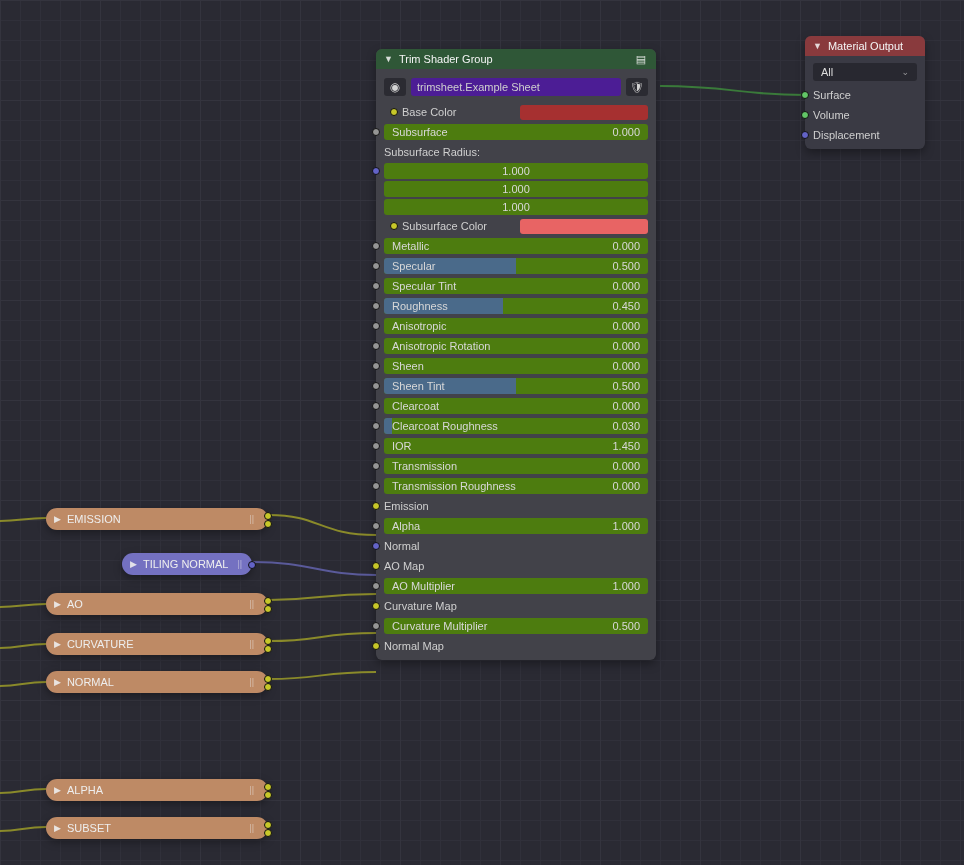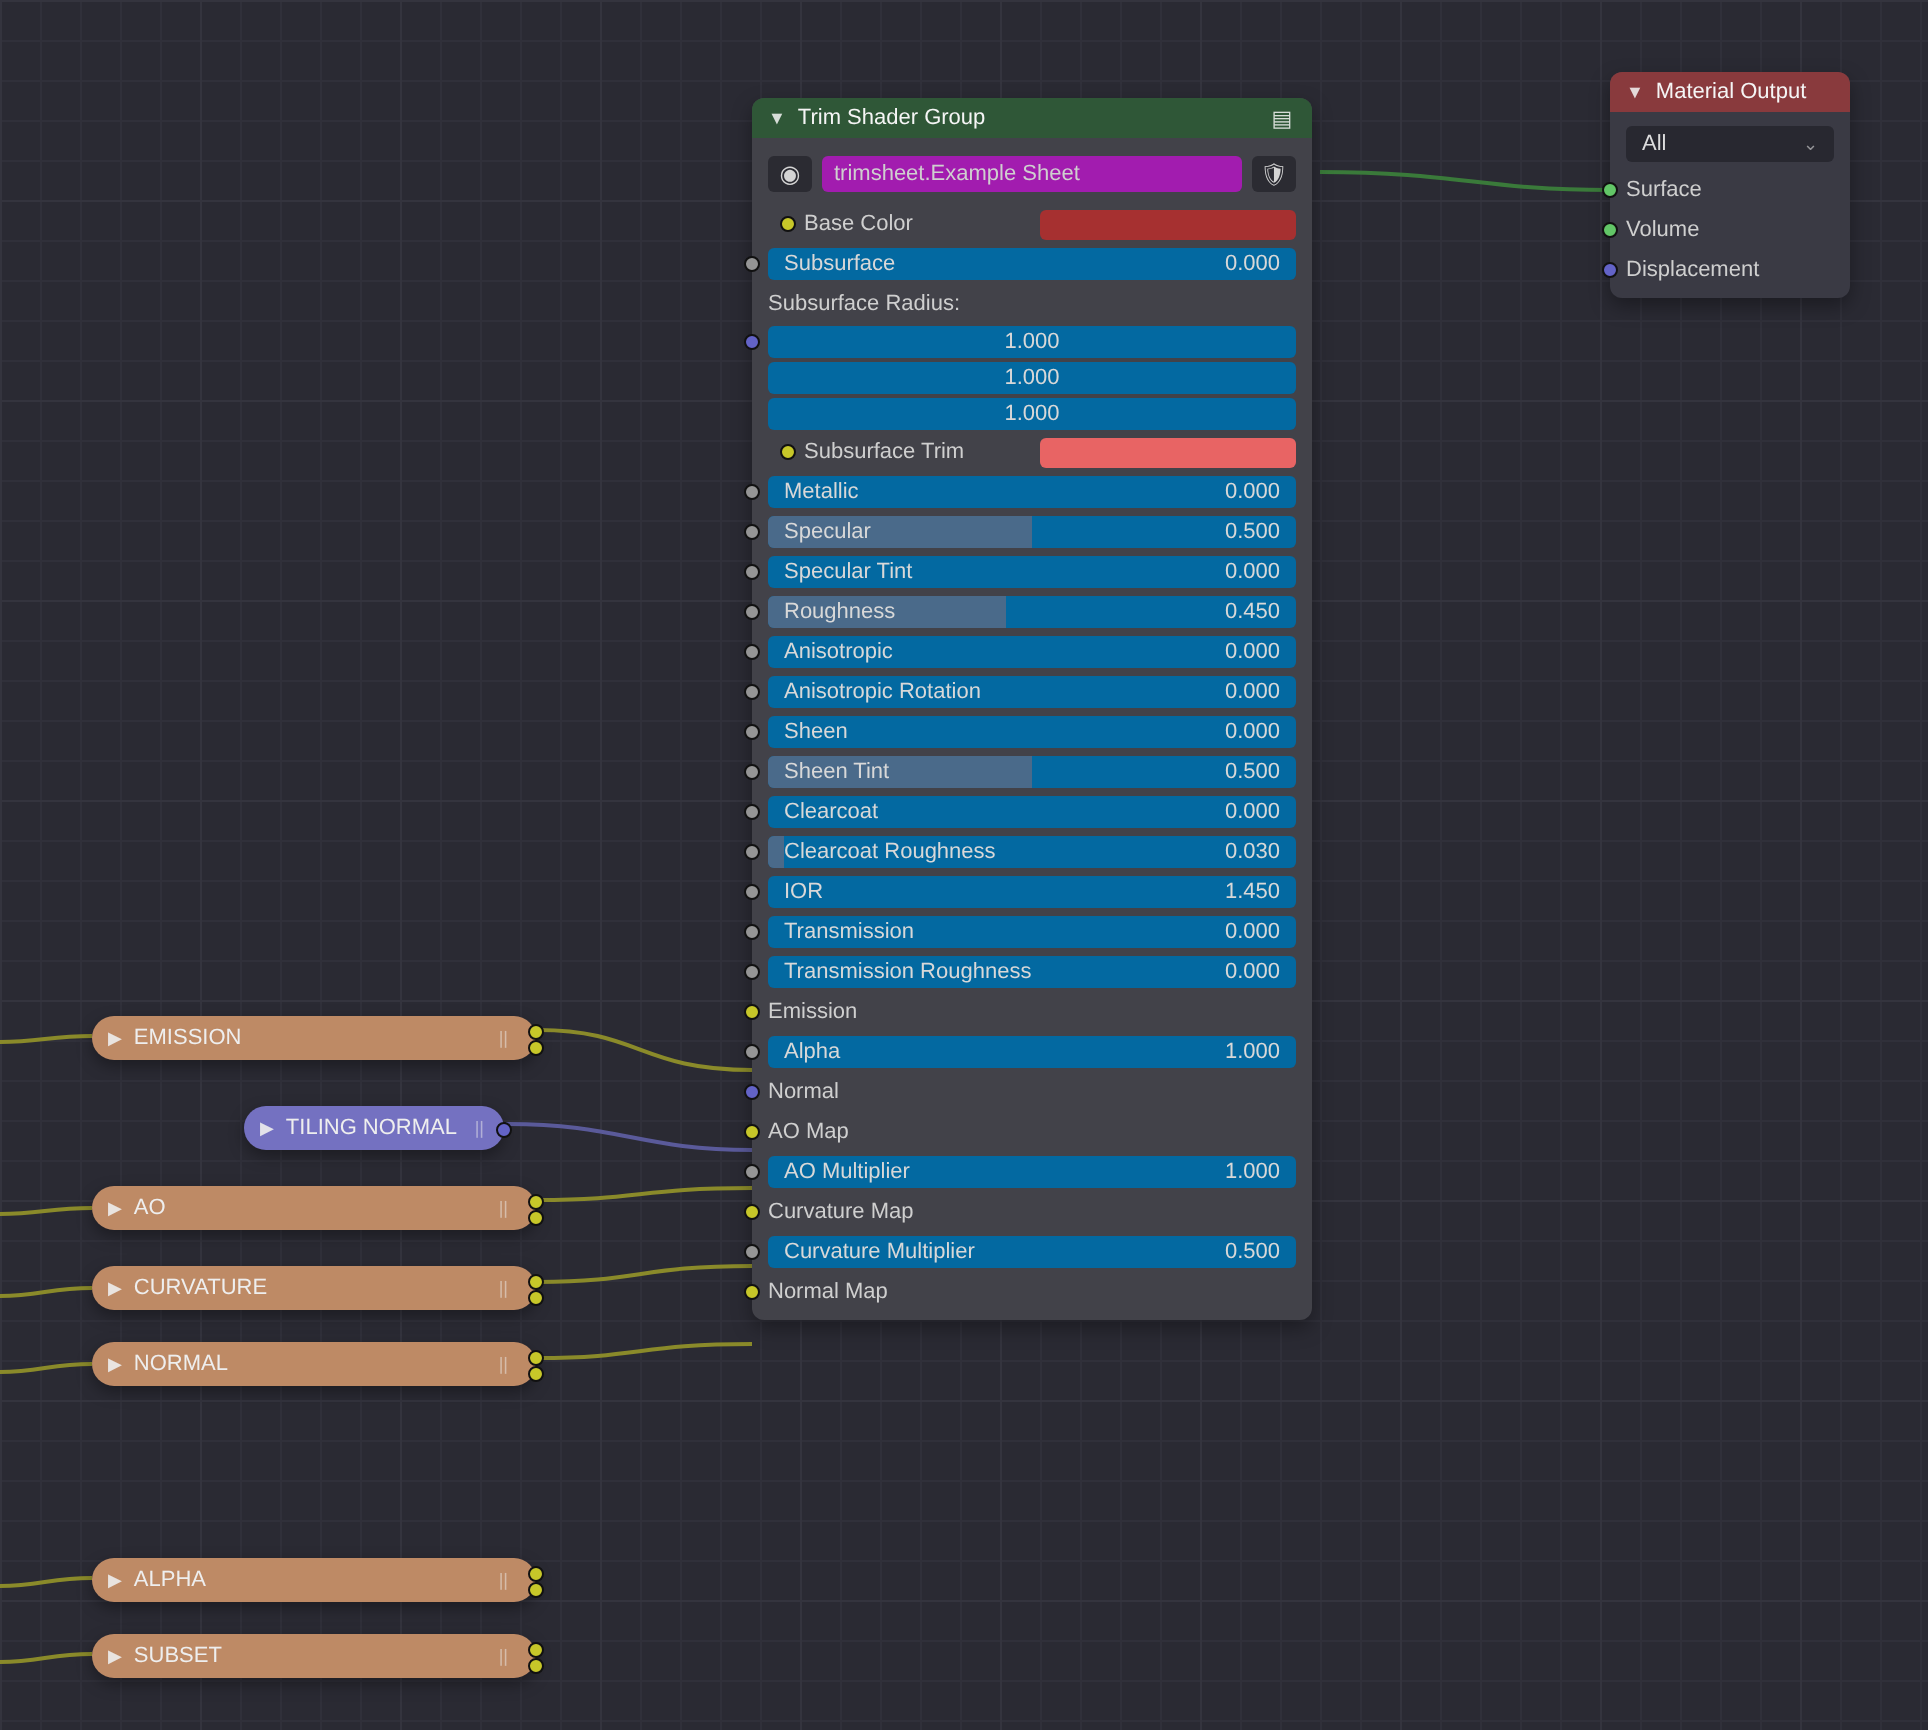--- a/index.html
+++ b/index.html
@@ -48,21 +48,21 @@
 .sock.g { background:#62c667; }
 .sock.gr{ background:#959595; }
 .sock.p { background:#6363c7; }
 
 .row .lbl { flex:1; color:#cfcfcf; font-size:11px; white-space:nowrap; overflow:hidden; text-overflow:ellipsis; }
 .row.tight { height:18px; }
 
 .swatch { width:128px; height:15px; border-radius:3px; }
 .swrow { justify-content:space-between;margin-left:18px; }
 
-.numfield { height:16px; margin:1px 0; background:#0369a1; border-radius:3px; width:100%; padding:0 8px; display:flex; align-items:center; justify-content:space-between; font-size:11px; color:#d8d8d8; }
+.numfield { height:16px; margin:1px 0; background:#4d7c0f; border-radius:3px; width:100%; padding:0 8px; display:flex; align-items:center; justify-content:space-between; font-size:11px; color:#d8d8d8; }
 .numfield.center { justify-content:center; }
 .numfield.prog { position:relative; overflow:hidden; padding:0; }
 .numfield.prog .bar { position:absolute; inset:0; background:#4a6a8a; width:50%; }
 .numfield.prog .ct { position:relative; display:flex; justify-content:space-between; width:100%; padding:0 8px;text-align:center;}
 
 .mat-body { padding: 4px 0 4px 0; }
 .selectfield { margin: 3px 8px 4px 8px; height:18px; background:#282830; border-radius:3px; display:flex; align-items:center; padding:0 8px; justify-content:space-between; font-size:11px; color:#ddd; }
 
 .collapsed {
   position:absolute;
@@ -75,21 +75,21 @@
 }
 .collapsed .tri { margin-right:6px; font-size:9px; opacity:.9; }
 .collapsed .sp { flex:1; }
 .collapsed .sock { position:absolute; width:8px; height:8px; border-radius:50%; border:1px solid #111; }
 .collapsed .og { right:-4px; }
 .collapsed.tan { background:#be8a65; }
 .collapsed.purple { background:#7471c1; }
 
 .idblock { display:flex; align-items:center; gap:5px; height:22px; margin:3px 8px 4px 8px; }
 .idblock .icon { width:22px; height:18px; background:#2b2b32; border-radius:3px; display:flex; align-items:center; justify-content:center; font-size:12px; }
-.idblock .txt { flex:1; height:18px; background:#a21caf; border-radius:3px; display:flex; align-items:center; padding:0 6px; font-size:11px; color:#cfcfcf; }
+.idblock .txt { flex:1; height:18px; background:#4c1d95; border-radius:3px; display:flex; align-items:center; padding:0 6px; font-size:11px; color:#cfcfcf; }
 .idblock .shield { width:22px; height:18px; background:#2b2b32; border-radius:3px; display:flex; align-items:center; justify-content:center; font-size:11px; }
 
 .chev { font-size:9px; opacity:.6; }
 </style>
 </head>
 <body>
 
 <svg class="links">
   <path d="M 660 86 C 730 86, 740 95, 805 95" stroke="#3a7a3a" stroke-width="2" fill="none"></path>
   <path d="M 269 515 C 320 515, 320 535, 376 535" stroke="#8a8a2a" stroke-width="2" fill="none"></path>
@@ -169,21 +169,21 @@
           <span>1.000</span>
         </div>
       </div>
     <div class="row tight">
         <div class="numfield center">
           <span>1.000</span>
         </div>
       </div>
     <div class="row swrow">
       <span class="sock in y"></span>
-      <span class="lbl">Subsurface Trim</span>
+      <span class="lbl">Subsurface Color</span>
       <span class="swatch" id="ssscolor" style="background: rgb(232, 100, 100);"></span>
     </div>
 
     <div id="params-mount">
         <div class="row">
           <span class="sock in gr"></span>
           <div class="numfield prog">
             <div class="bar" style="width: 0%;"></div>
             <div class="ct">
               <span>Metallic</span>

